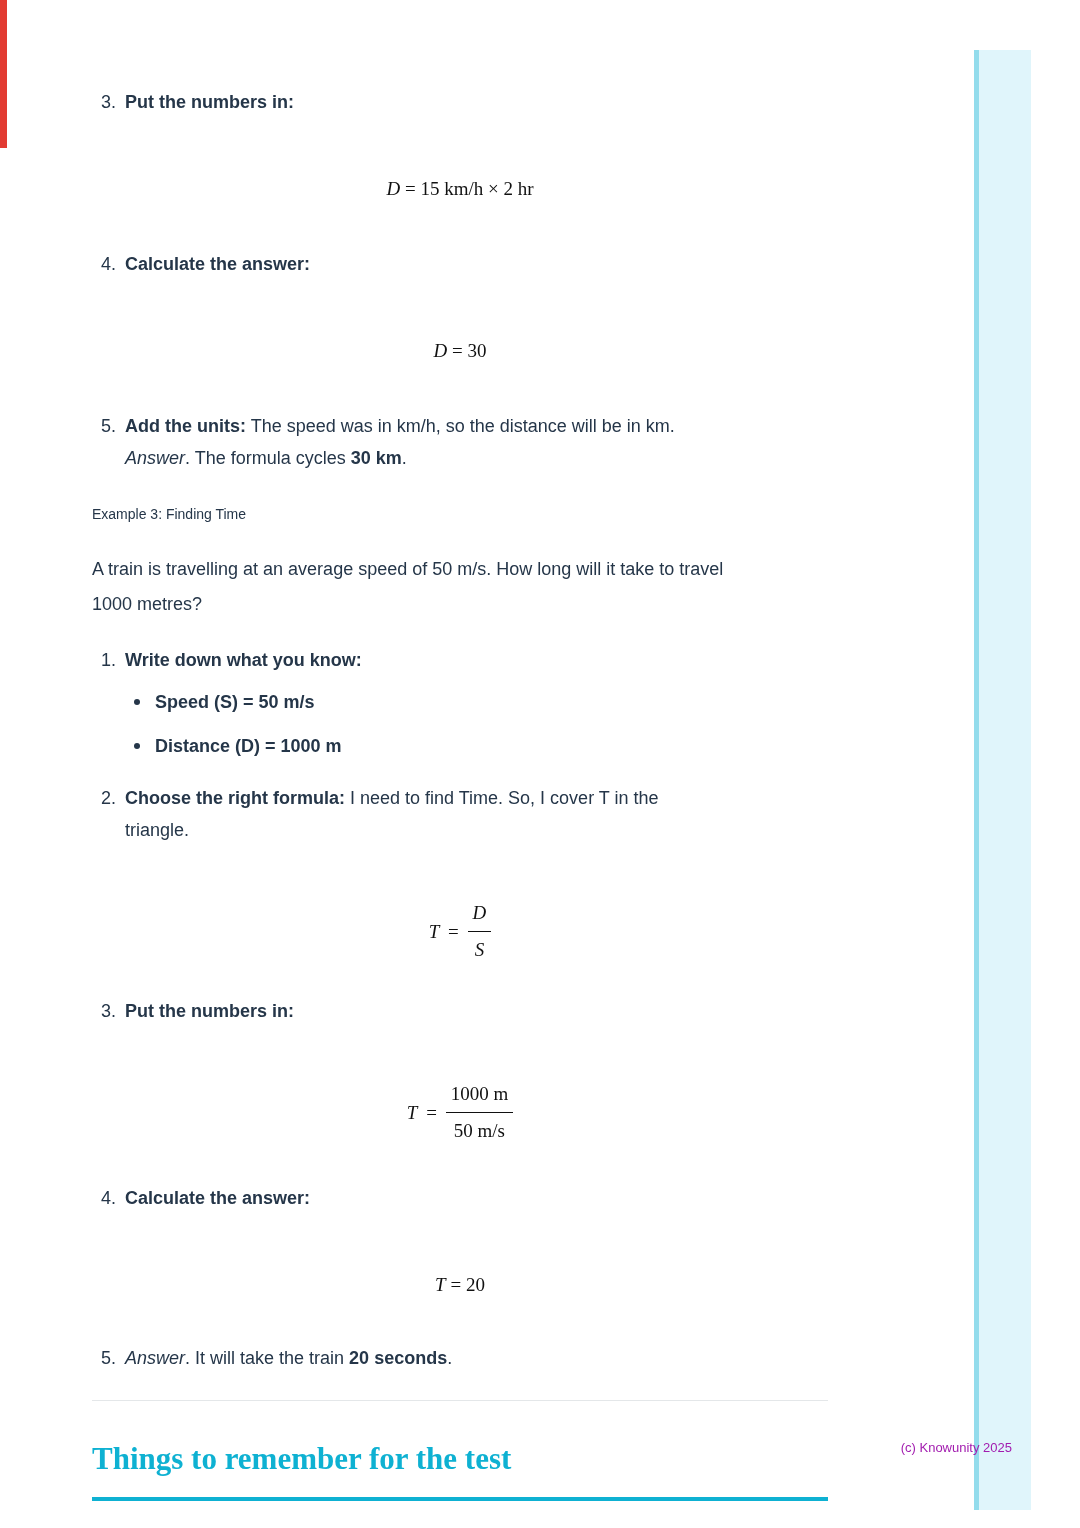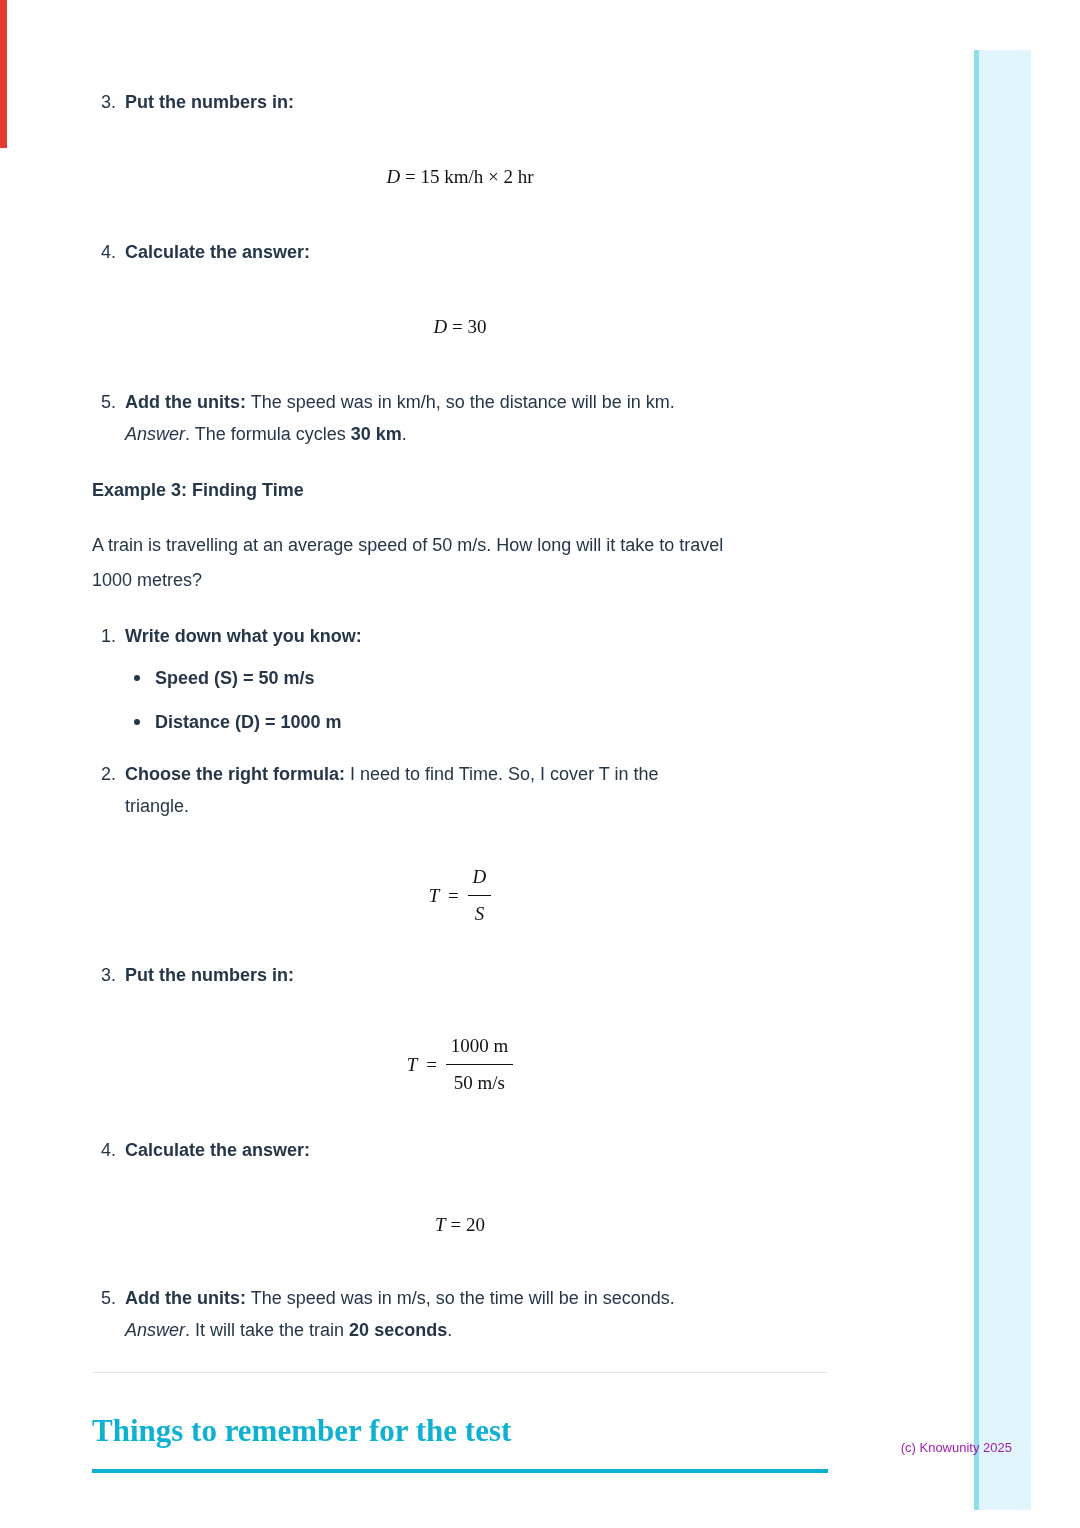--- a/index.html
+++ b/index.html
@@ -47,21 +47,21 @@
   .step-body { flex: 1; }
   .step-body strong { font-weight: 700; }
   .mt44 { margin-top: 44px; }
   .mt42 { margin-top: 42px; }
   .mt36 { margin-top: 36px; }
   .mt30 { margin-top: 30px; }
   .mt22 { margin-top: 22px; }
   .mt20 { margin-top: 20px; }
 
   .formula {
-    margin-top: 44px;
+    margin-top: 56px;
     text-align: center;
     font-family: "Liberation Serif", serif;
     font-size: 19px;
     color: #111111;
     line-height: 30px;
   }
   .formula.tight { }
   .formula .fvar { font-style: italic; }
   .formula .feq { margin: 0 4px; }
   .frac {
@@ -73,22 +73,22 @@
   .frac .fnum {
     display: block;
     border-bottom: 1.5px solid #111111;
     padding: 0 5px 3px;
   }
   .frac .fden { display: block; padding: 3px 5px 0; }
   .frac .it { font-style: italic; }
 
   .example-heading {
     margin-top: 24px;
-    font-weight: 700;
-    font-size: 18px;
+    font-weight: 400;
+    font-size: 14px;
   }
   .intro {
     margin-top: 22px;
     line-height: 35px;
     max-width: 640px;
   }
   .bullets { margin-top: 10px; margin-left: 42px; font-weight: bold; }
   .bullet-row { display: flex; align-items: flex-start; margin-bottom: 12px; }
   .bullet-dot {
     flex: 0 0 6px;
@@ -199,21 +199,20 @@
     <div class="step mt36">
       <span class="step-num">4.</span>
       <div class="step-body"><strong>Calculate the answer:</strong></div>
     </div>
 
     <div class="formula"><em class="fvar">T</em><span> = 20</span></div>
 
     <div class="step mt42">
       <span class="step-num">5.</span>
       <div class="step-body">
-        <div><strong>Add the units:</strong><span> The speed was in m/s, so the time will be in seconds.</span></div>
         <div class="answer-line"><em>Answer</em><span>. It will take the train </span><strong>20 seconds</strong><span>.</span></div>
       </div>
     </div>
 
     <div class="divider"></div>
 
     <div class="section-title">Things to remember for the test</div>
     <div class="section-underline"></div>
 
   </div>

